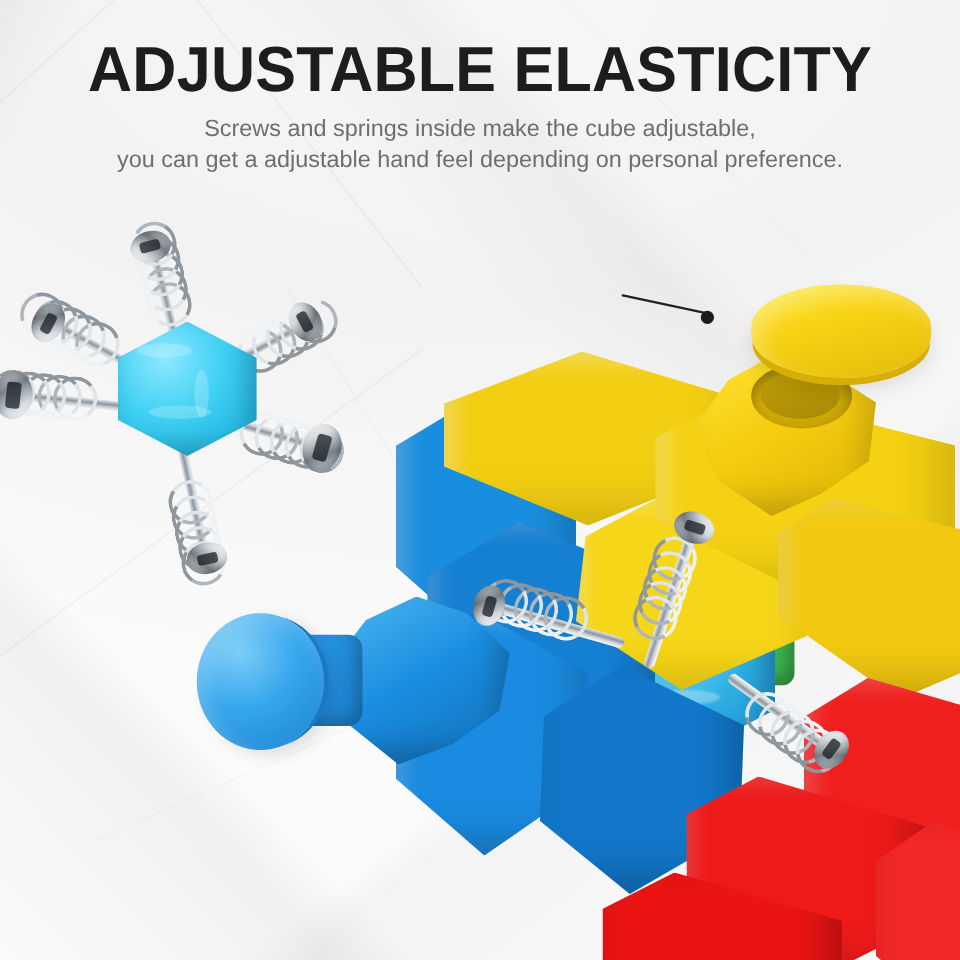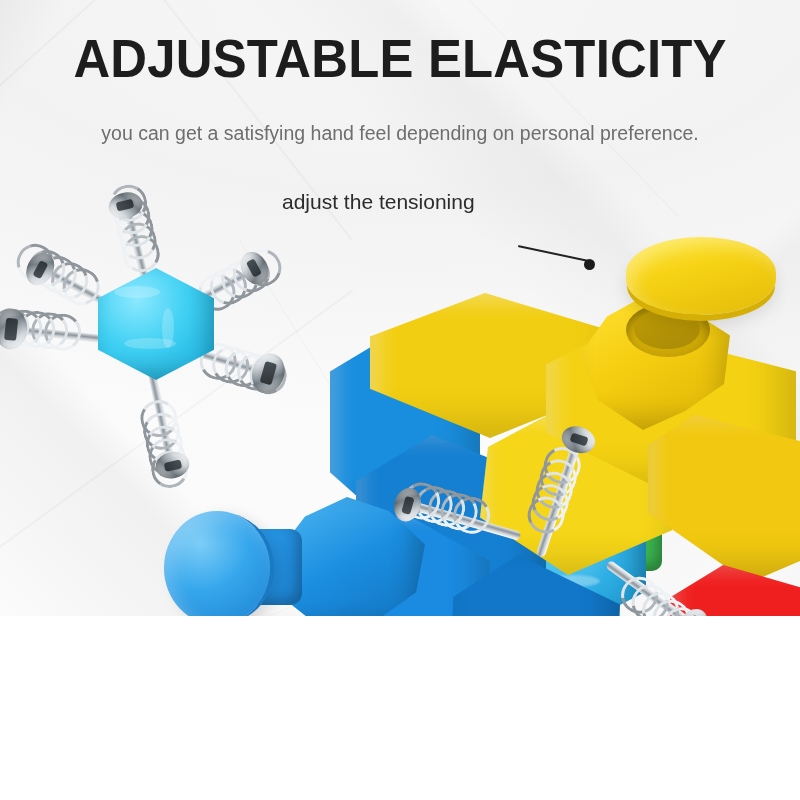--- a/index.html
+++ b/index.html
@@ -2,21 +2,21 @@
 <html><head>
 <meta charset="utf-8">
 <style>
   html,body{margin:0;padding:0;}
   body{
     width:800px;height:800px;overflow:hidden;
     font-family:"Liberation Sans", sans-serif;
     background:#ffffff;
   }
   #stage{
-    position:relative;width:800px;height:616px;overflow:hidden;
+    position:relative;width:800px;height:800px;overflow:hidden;
     background:
       linear-gradient(118deg, rgba(0,0,0,0.035) 0%, rgba(0,0,0,0) 6%, rgba(0,0,0,0) 94%, rgba(0,0,0,0.02) 100%),
       linear-gradient(46deg, rgba(0,0,0,0.00) 0%, rgba(0,0,0,0.045) 18%, rgba(0,0,0,0.0) 22%, rgba(0,0,0,0) 60%, rgba(0,0,0,0.03) 70%, rgba(0,0,0,0) 74%),
       linear-gradient(-38deg, rgba(0,0,0,0) 0%, rgba(0,0,0,0.03) 30%, rgba(0,0,0,0) 33%, rgba(0,0,0,0) 100%),
       radial-gradient(ellipse 120% 70% at 50% 0%, #f7f7f7 0%, #f2f2f2 45%, #fbfbfb 100%);
   }
   
   .vein{position:absolute;background:rgba(0,0,0,0.030);transform-origin:0 0;pointer-events:none;}
   
   .headline{
@@ -203,24 +203,24 @@
 <div id="stage">
 
   <div class="vein" style="left:-40px;top:120px;width:420px;height:2px;transform:rotate(-42deg);"></div>
   <div class="vein" style="left:150px;top:-20px;width:330px;height:2px;transform:rotate(52deg);"></div>
   <div class="vein" style="left:470px;top:0px;width:300px;height:1px;transform:rotate(46deg);"></div>
   <div class="vein" style="left:-20px;top:560px;width:460px;height:2px;transform:rotate(-36deg);"></div>
   <div class="vein" style="left:80px;top:700px;width:300px;height:1px;transform:rotate(-24deg);"></div>
   <div class="vein" style="left:240px;top:240px;width:260px;height:1px;transform:rotate(58deg);"></div>
 
   <div class="headline">ADJUSTABLE ELASTICITY</div>
-  <div class="sub l2">you can get a satisfying hand feel depending on personal preference.</div>
+  <div class="sub l1">Screws and springs inside make the cube adjustable,</div>
+  <div class="sub l2">you can get a adjustable hand feel depending on personal preference.</div>
 
   <div class="callout">
-    <div>adjust the tensioning</div>
   </div>
   <div class="pointer-line"></div>
   <div class="pointer-dot"></div>
 
   <div id="cube">
 
     <div class="piece inner-orange"></div>
     <div class="piece inner-green"></div>
     <div class="piece inner-green2"></div>
 

